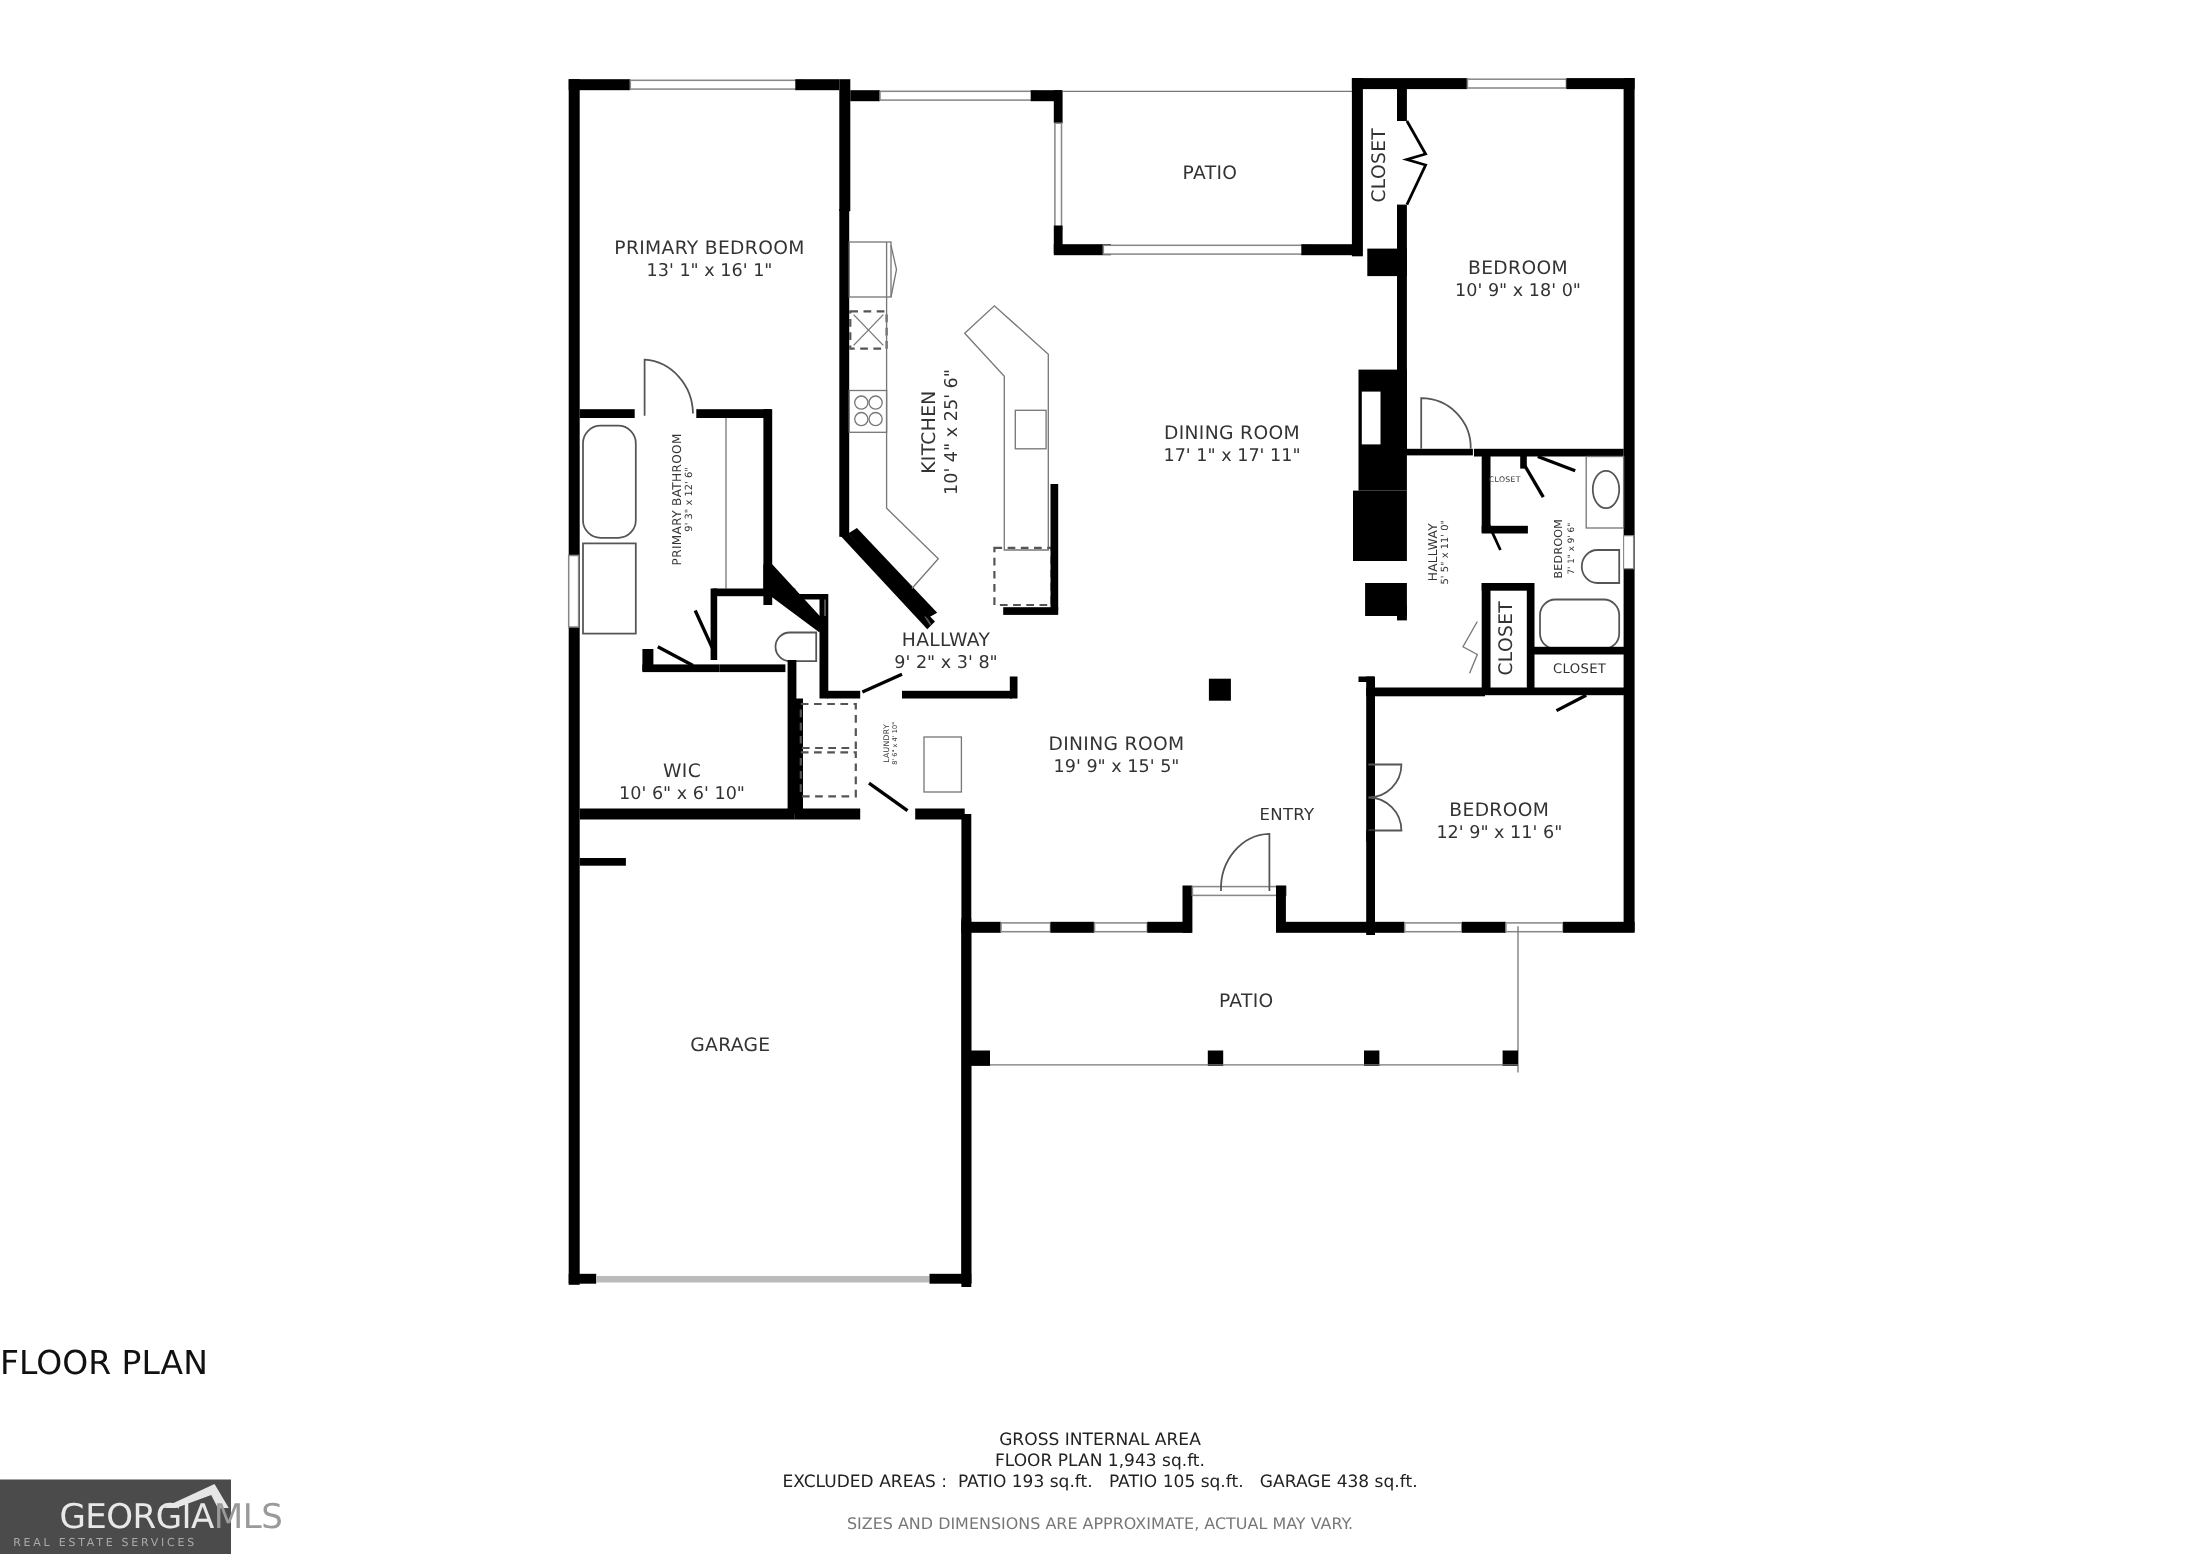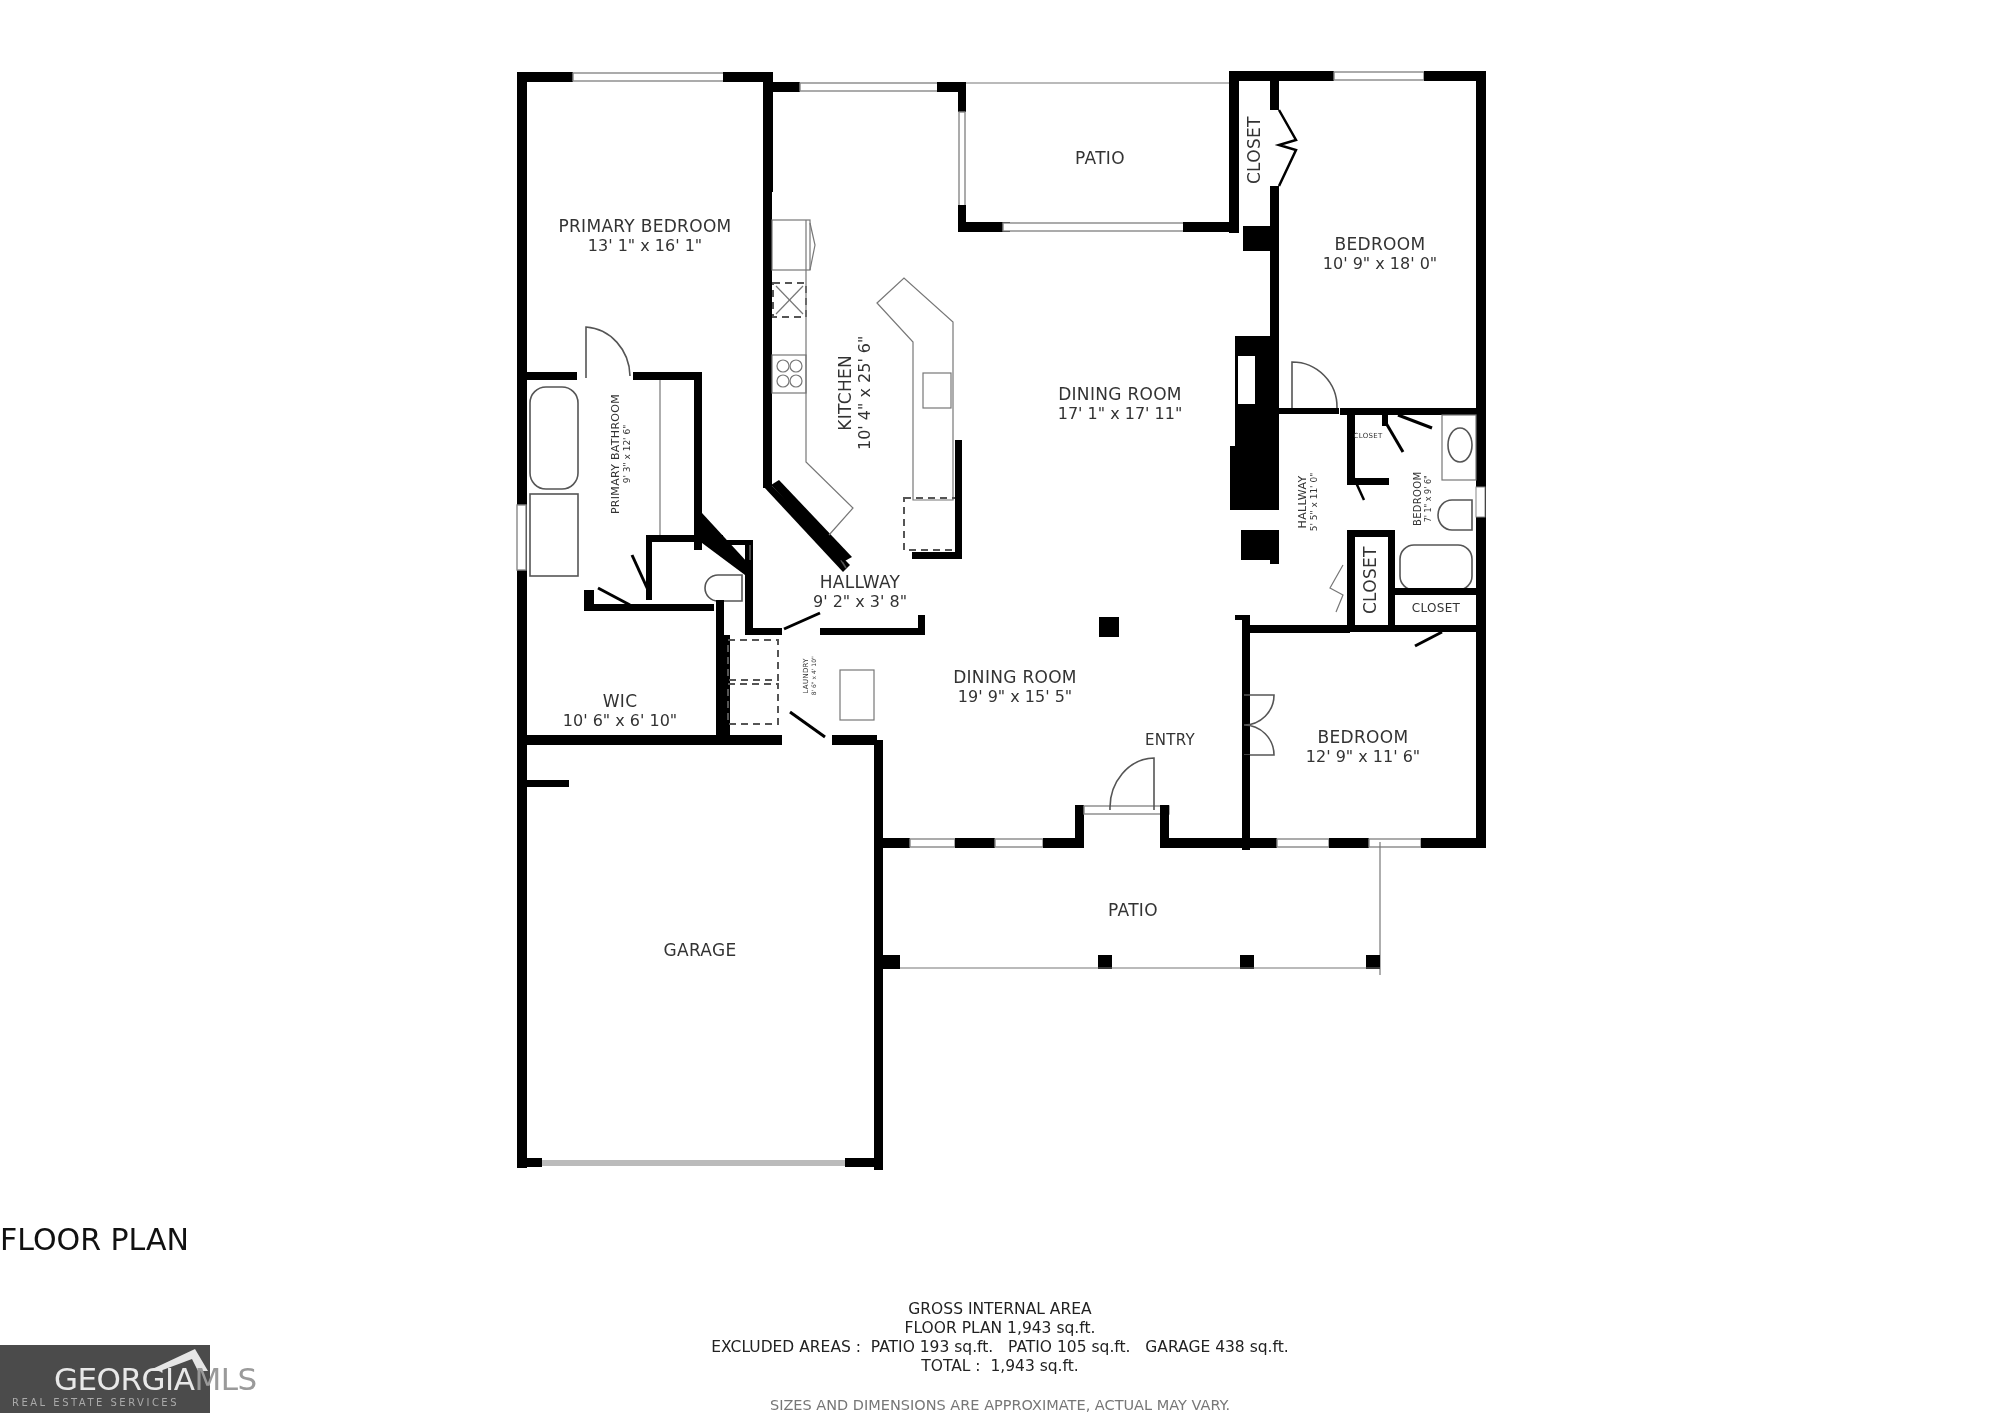--- a/index.html
+++ b/index.html
@@ -251,31 +251,30 @@
 <div class="lbl" style="left:1120px;top:731px;width:100px;">
   <div class="n" style="font-size:15px">ENTRY</div>
 </div>
 <div class="lbl" style="left:1283px;top:727px;width:160px;">
   <div class="n">BEDROOM</div>
   <div class="d">12' 9" x 11' 6"</div>
 </div>
 <div class="lbl" style="left:1083px;top:900px;width:100px;">
   <div class="n">PATIO</div>
 </div>
-<div class="lbl" style="left:650px;top:940px;width:100px;">
+<div class="lbl" style="left:614px;top:940px;width:100px;">
   <div class="n">GARAGE</div>
 </div>
 
 <div id="title">FLOOR PLAN</div>
 
 <div id="footer">
   <div>GROSS INTERNAL AREA</div>
   <div>FLOOR PLAN 1,943 sq.ft.</div>
   <div style="white-space:pre">EXCLUDED AREAS :  PATIO 193 sq.ft.   PATIO 105 sq.ft.   GARAGE 438 sq.ft.</div>
-  <div style="white-space:pre">TOTAL :  1,943 sq.ft.</div>
   <div class="disc">SIZES AND DIMENSIONS ARE APPROXIMATE, ACTUAL MAY VARY.</div>
 </div>
 
 <div id="logo">
   <svg width="70" height="28" viewBox="0 0 70 28">
     <polygon points="8,24 55,2 68,24 58,24 52,12 20,24" fill="#e6e6e6"></polygon>
   </svg>
   <div class="t"><span style="color:#e8e8e8">GEORGIA</span><span>MLS</span></div>
   <div class="s">REAL ESTATE SERVICES</div>
 </div>

